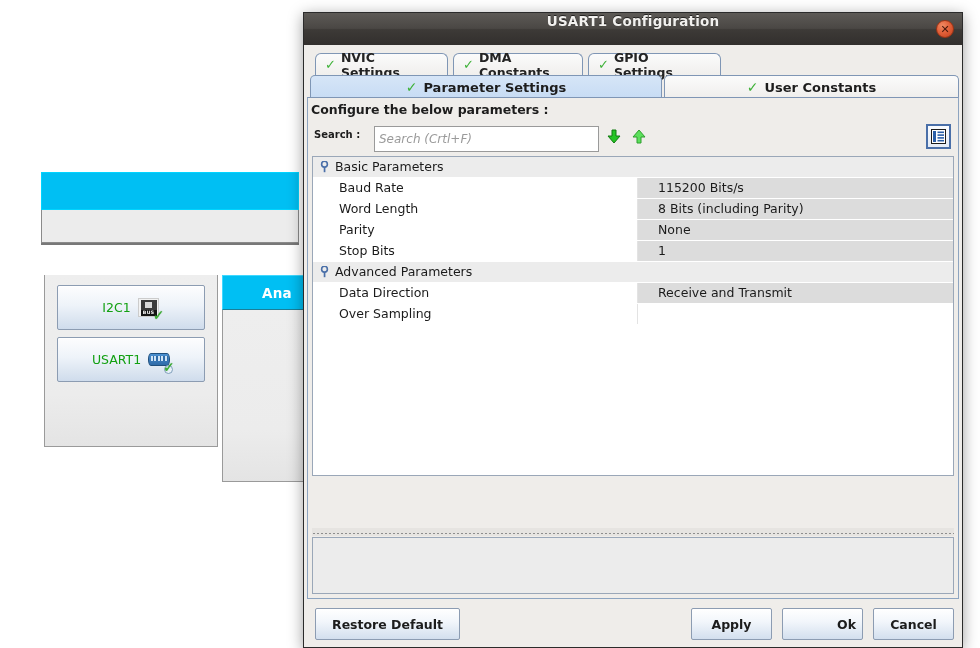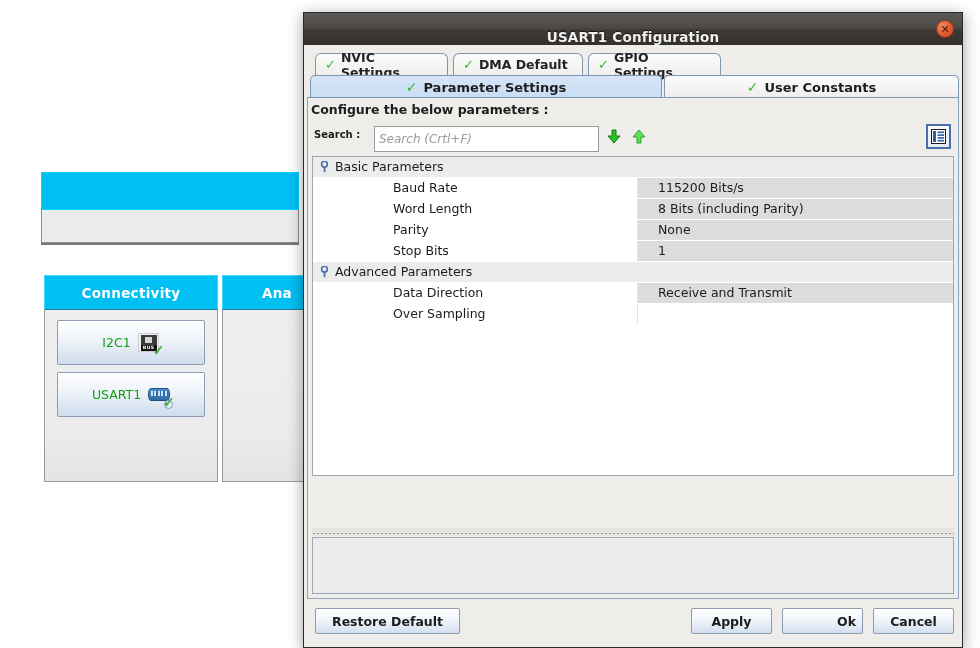--- a/index.html
+++ b/index.html
@@ -86,21 +86,21 @@
     position:absolute;left:303px;top:12px;width:660px;height:636px;
     background:#eceae7;
     border:1px solid #2b2b2b;
     box-shadow:0 3px 14px rgba(0,0,0,.38);
     box-sizing:border-box;
   }
   #titlebar{
     position:relative;height:32px;
     background:linear-gradient(180deg,#5d5a56 0%,#4a4744 48%,#3d3a37 52%,#322f2d 100%);
     border-bottom:1px solid #2a2725;
-    display:flex;align-items:flex-end;justify-content:center;
+    display:flex;align-items:flex-start;justify-content:center;
   }
   #title-text{
     color:#f2f1ef;font-size:13.5px;font-weight:bold;letter-spacing:.2px;
     text-shadow:0 -1px 0 rgba(0,0,0,.6);
   }
   #close-btn{
     position:absolute;right:8px;top:7px;width:18px;height:18px;border-radius:50%;
     background:radial-gradient(circle at 35% 30%,#f08b64 0%,#e2613a 45%,#c4401c 100%);
     border:1px solid #9c3416;box-sizing:border-box;
     display:flex;align-items:center;justify-content:center;
@@ -189,21 +189,21 @@
     align-items:center;
   }
   .grp-pin{
     width:22px;display:flex;align-items:center;justify-content:center;
   }
   .grp-pin svg{display:block;}
   .grp-label{font-size:12.5px;color:#1b1b1b;line-height:20px;}
   .prow{border-bottom:1px solid #ffffff;}
   .cell-name{
     width:325px;min-width:325px;background:#ffffff;
-    font-size:12.5px;color:#1b1b1b;line-height:20px;padding-left:80px;
+    font-size:12.5px;color:#1b1b1b;line-height:20px;padding-left:26px;
     box-sizing:border-box;border-right:1px solid #e3e3e3;
   }
   .cell-val{
     flex:1;background:#dcdcdc;
     font-size:12.5px;color:#1b1b1b;line-height:20px;padding-left:20px;
     box-sizing:border-box;
   }
   #table-filler{background:#ffffff;}
 
   
@@ -218,21 +218,21 @@
     background-size:4px 4px;background-position:0 1px;
   }
   #desc-pane{
     position:absolute;left:4px;right:4px;top:439px;bottom:4px;
     background:#ececec;border:1px solid #9aa7b8;box-sizing:border-box;
   }
 
   
   #footer{position:absolute;left:0;right:0;bottom:0;height:48px;background:#efedea;}
   .btn{
-    position:absolute;top:9px;height:26px;box-sizing:border-box;
+    position:absolute;top:9px;height:32px;box-sizing:border-box;
     background:linear-gradient(180deg,#ffffff 0%,#f2f6fb 42%,#d3dfee 100%);
     border:1px solid #8c9cb2;border-radius:2px;
     font-family:"DejaVu Sans","Liberation Sans",sans-serif;
     font-size:12.5px;font-weight:bold;color:#1c1c1c;
     display:flex;align-items:center;justify-content:center;
     box-shadow:inset 0 1px 0 #ffffff;
   }
   #btn-restore{left:11px;width:145px;}
   #btn-apply{left:387px;width:81px;}
   #btn-ok{left:478px;width:81px;padding-left:48px;}
@@ -241,21 +241,20 @@
 </head>
 <body>
 
 <div id="bg-app">
 
   <div class="bg-bar"></div>
   <div class="bg-bar-body"></div>
   <div class="bg-rule"></div>
 
   <div class="cat-panel" id="panel-connectivity">
-    <div class="cat-head">Connectivity</div>
     <div class="cat-body">
 
       <div class="periph-btn">
         <span class="periph-label">I2C1</span>
         <span class="ico-wrap">
           <span class="ico-i2c">
             <span class="ico-i2c-chip"></span>
             <span class="ico-i2c-bus">BUS</span>
           </span>
           <span class="ico-check">✓</span>
@@ -292,21 +291,21 @@
 
   <div id="dialog-body">
 
     <div id="tabstrip-top">
       <div class="tab" id="tab-nvic">
         <span class="chk">✓</span>
         <span>NVIC Settings</span>
       </div>
       <div class="tab" id="tab-dma">
         <span class="chk">✓</span>
-        <span>DMA Default</span>
+        <span>DMA Constants</span>
       </div>
       <div class="tab" id="tab-gpio">
         <span class="chk">✓</span>
         <span>GPIO Settings</span>
       </div>
     </div>
 
     <div id="tabstrip-bottom">
       <div class="tab2" id="tab-param">
         <span class="chk">✓</span>

